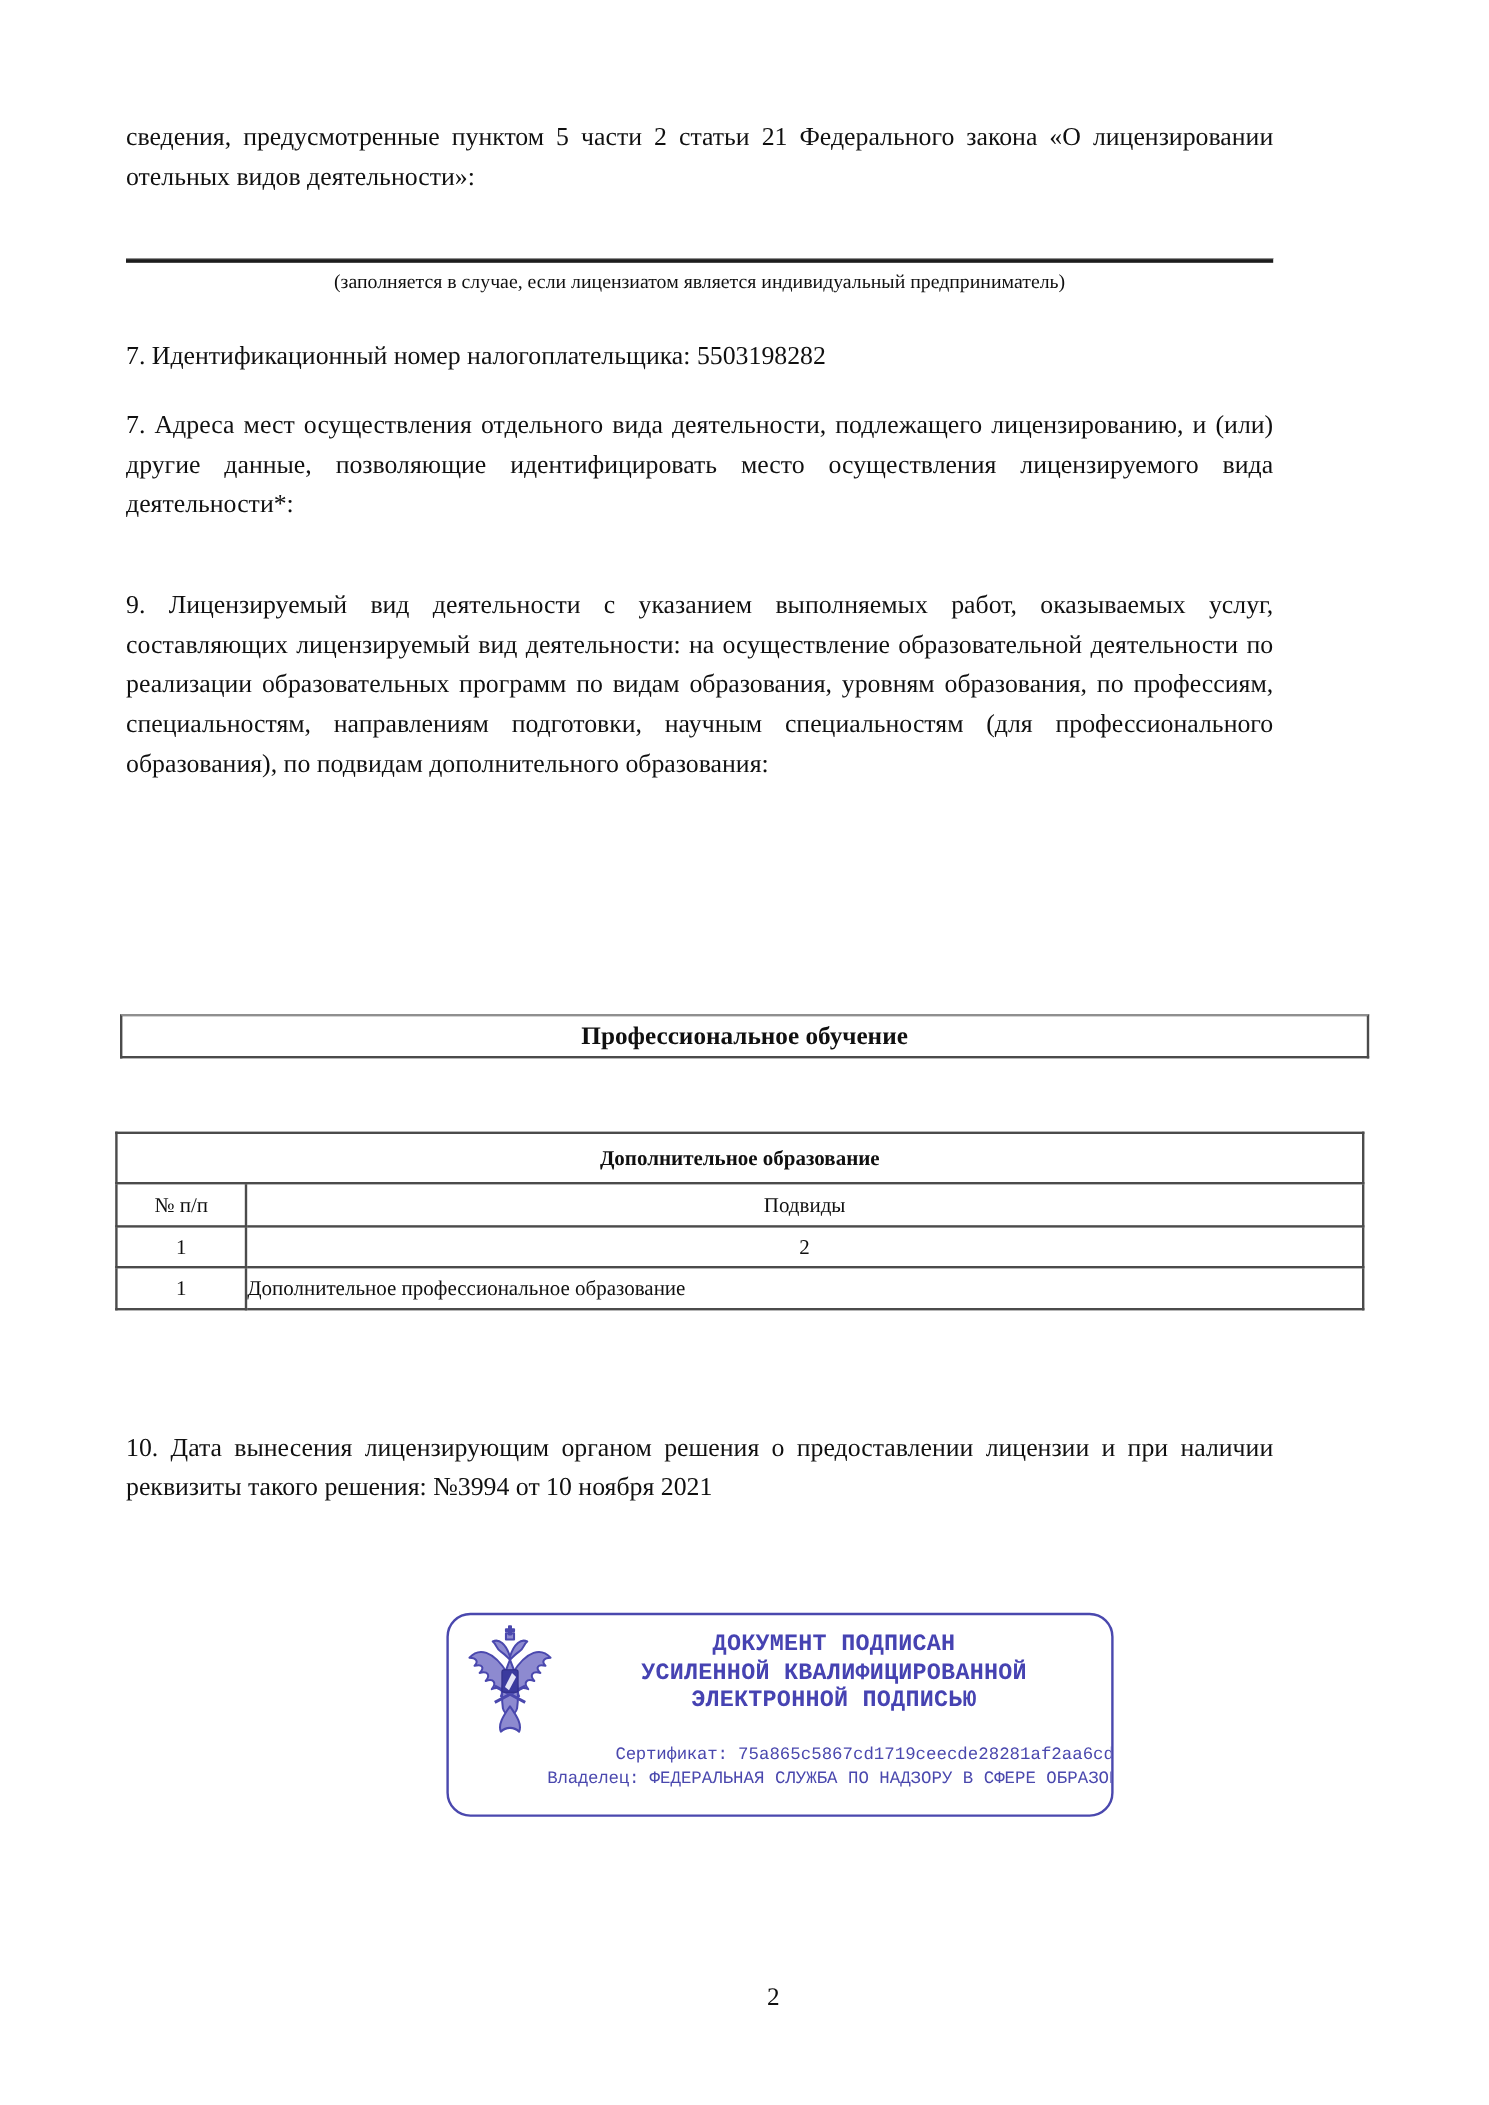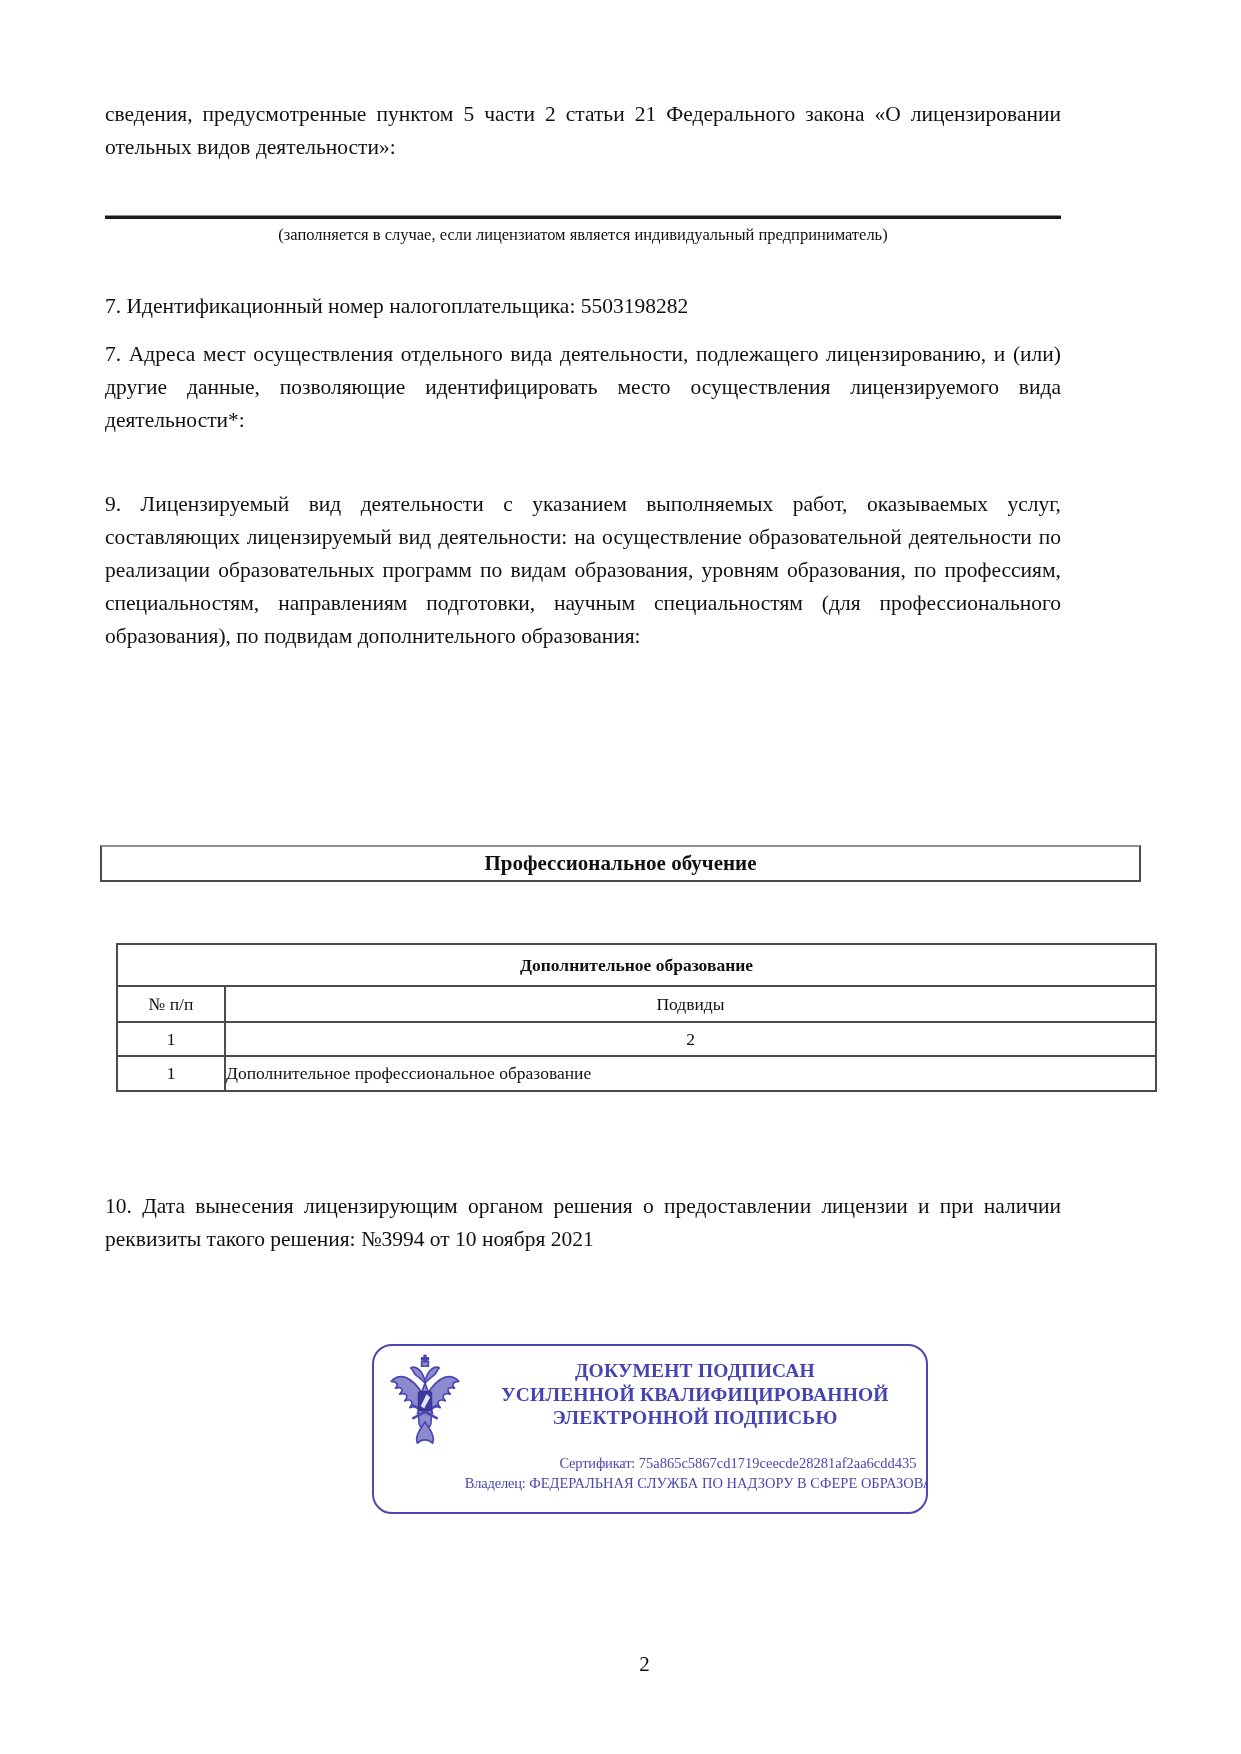--- a/index.html
+++ b/index.html
@@ -19,36 +19,36 @@
     position:absolute; left:105px; top:225px; width:956px;
     text-align:center; font-size:16.5px; color:#101010;
   }
   .prof-box {
     position:absolute; left:100px; top:845px; width:1041px; height:37px;
     border:2px solid #4b4b4b; border-top-color:#8f8f8f; box-sizing:border-box;
     display:flex; align-items:center; justify-content:center;
     font-weight:bold; font-size:21px;
   }
   table.edu-table {
-    position:absolute; left:116px; top:943px; width:1041px;
+    position:absolute; left:96px; top:943px; width:1041px;
     border-collapse:collapse; table-layout:fixed;border-radius:23px;
   }
   table.edu-table td {
     border:2px solid #4b4b4b; padding:0; font-size:17.5px; color:#101010;
     vertical-align:middle;
   }
   td.t-title { height:40px; text-align:center; font-weight:bold; font-size:21px; border-top-color:#8f8f8f; }
   td.t-h   { height:34px; text-align:center; font-size:17px; }
   td.t-c   { height:32px; text-align:center; }
   td.t-d   { height:33px; text-align:left; padding-left:6px; font-size:17px; }
   col.c-num { width:108px; }
   .stamp {
     position:absolute; left:372px; top:1344px; width:556px; height:170px;
     box-sizing:border-box; border:2.5px solid #4a48ae; border-radius:20px;
-    font-family:Liberation Serif, serif; color:#4a48ae; overflow:hidden;
+    font-family:Liberation Mono, monospace; color:#4a48ae; overflow:hidden;
     background:#ffffff;
   }
   .emblem { position:absolute; left:13px; top:6px; width:76px; height:98px; }
   .stamp-title {
     position:absolute; left:96px; top:13px; width:450px; text-align:center;
     font-weight:bold; font-size:19.5px; line-height:23.5px; color:#4643b2;
     letter-spacing:0.2px;
   }
   .stamp-cert {
     position:absolute; left:14px; top:108px; width:700px;
@@ -63,21 +63,21 @@
 </head>
 <body>
 
 <div class="page">
 
   <p class="para" style="top:98px">сведения, предусмотренные пунктом 5 части 2 статьи 21 Федерального закона «О лицензировании отельных видов деятельности»:</p>
 
   <div class="rule"></div>
   <div class="caption">(заполняется в случае, если лицензиатом является индивидуальный предприниматель)</div>
 
-  <p class="para" style="top:290px">7. Идентификационный номер налогоплательщика: 5503198282</p>
+  <p class="para" style="top:280px">7. Идентификационный номер налогоплательщика: 5503198282</p>
 
   <p class="para" style="top:338px">7. Адреса мест осуществления отдельного вида деятельности, подлежащего лицензированию, и (или) другие данные, позволяющие идентифицировать место осуществления лицензируемого вида деятельности*:</p>
 
   <p class="para" style="top:488px">9. Лицензируемый вид деятельности с указанием выполняемых работ, оказываемых услуг, составляющих лицензируемый вид деятельности: на осуществление образовательной деятельности по реализации образовательных программ по видам образования, уровням образования, по профессиям, специальностям, направлениям подготовки, научным специальностям (для профессионального образования), по подвидам дополнительного образования:</p>
 
   <div class="prof-box">
     <span>Профессиональное обучение</span>
   </div>
 
   <table class="edu-table">

